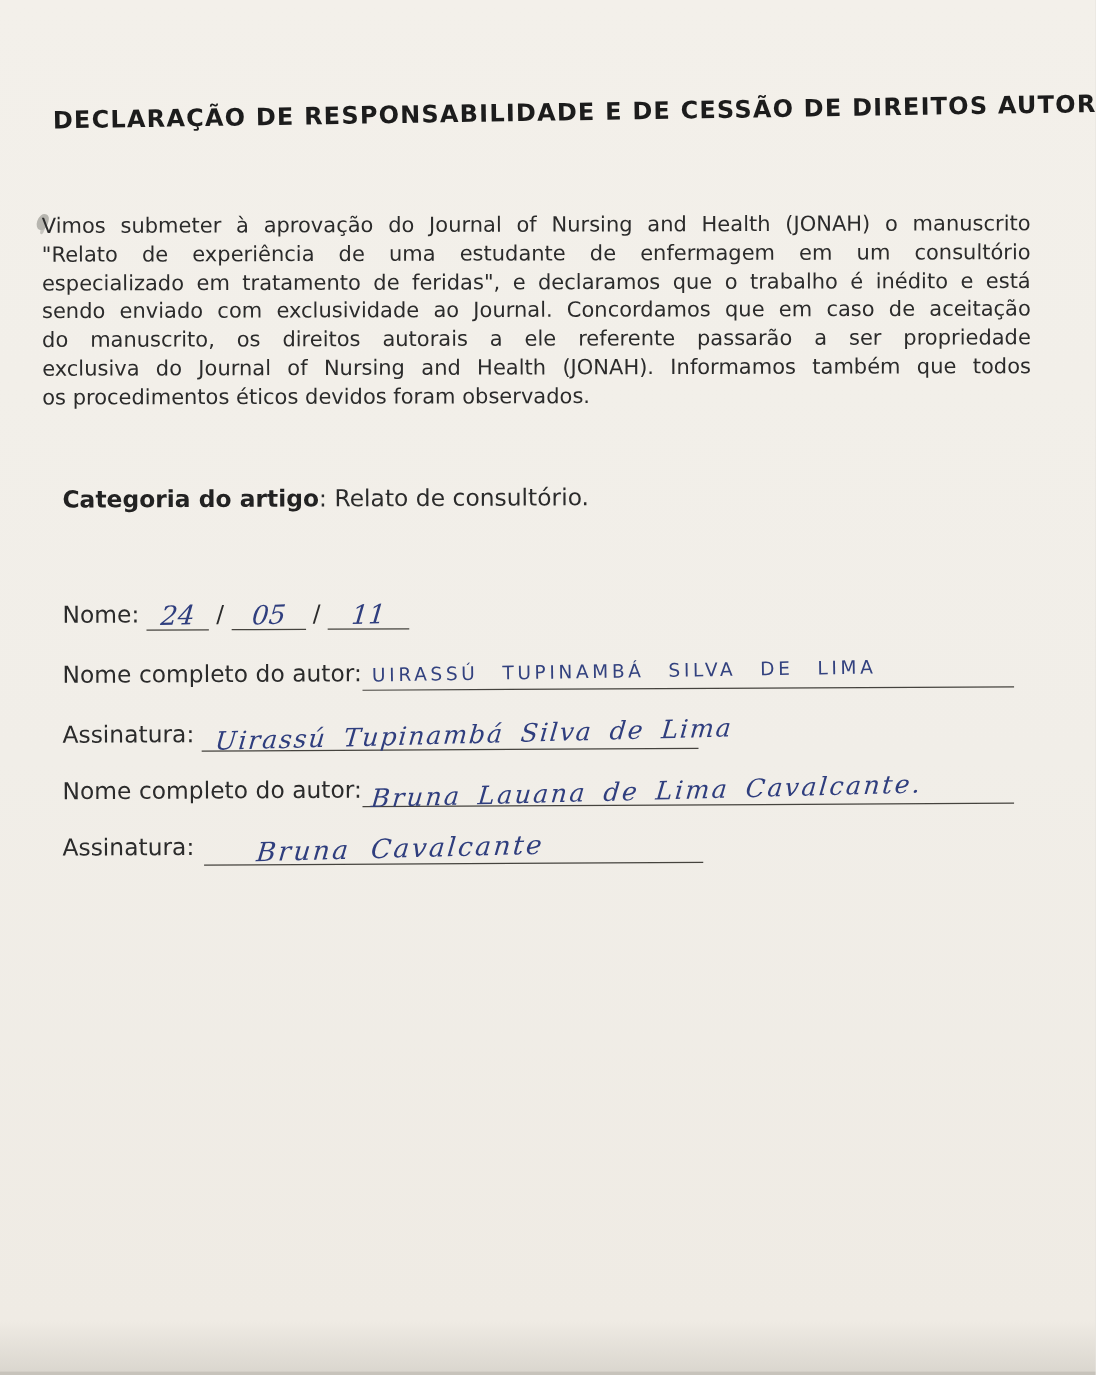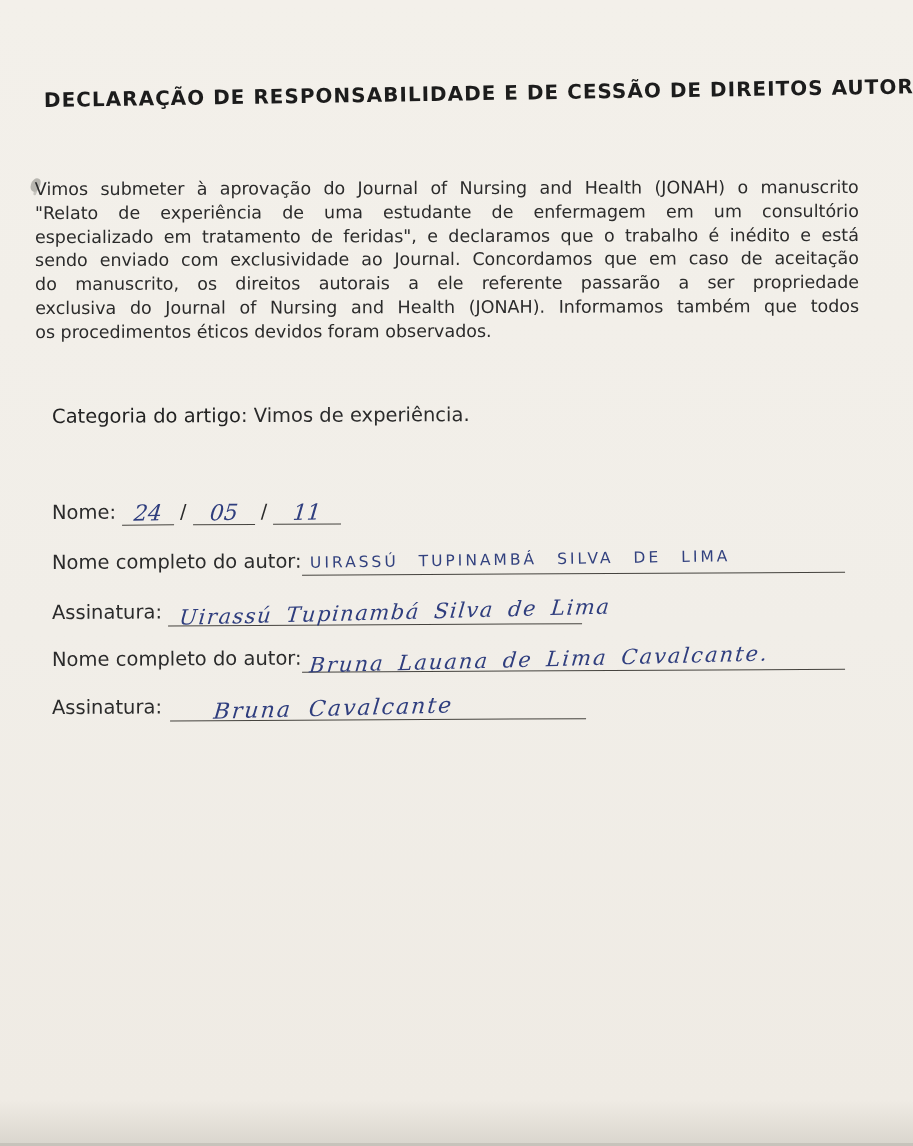--- a/index.html
+++ b/index.html
@@ -37,21 +37,21 @@
     height:23.8px; line-height:23.8px;
     text-align:justify; text-align-last:justify;
     white-space:nowrap;
   }
   .para-line.last { text-align-last:left; }
   .category-row {
     position:absolute; left:52px; top:404px;
     font-size:19.5px; white-space:nowrap;
     transform:rotate(-0.25deg);
   }
-  .category-row .lbl { font-weight:normal; color:#222;margin-top:32px; }
+  .category-row .lbl { font-weight:bold; color:#222;margin-top:32px; }
   .field-row {
     position:absolute; left:52px;
     display:flex; align-items:baseline;
     font-size:19.5px; color:#2b2b2b; white-space:nowrap;
     transform:rotate(-0.3deg); transform-origin:left center;
   }
   .row-date   { top:501px; }
   .row-name1  { top:551px; width:793px; }
   .row-sig1   { top:600px; }
   .row-name2  { top:647px; width:793px; }
@@ -110,21 +110,21 @@
     <div class="para-line">Vimos submeter à aprovação do Journal of Nursing and Health (JONAH) o manuscrito</div>
     <div class="para-line">"Relato de experiência de uma estudante de enfermagem em um consultório</div>
     <div class="para-line">especializado em tratamento de feridas", e declaramos que o trabalho é inédito e está</div>
     <div class="para-line">sendo enviado com exclusividade ao Journal. Concordamos que em caso de aceitação</div>
     <div class="para-line">do manuscrito, os direitos autorais a ele referente passarão a ser propriedade</div>
     <div class="para-line">exclusiva do Journal of Nursing and Health (JONAH). Informamos também que todos</div>
     <div class="para-line last">os procedimentos éticos devidos foram observados.</div>
   </div>
 
   <div class="category-row">
-    <span class="lbl">Categoria do artigo</span><span>: </span><span>Vimos de experiência.</span>
+    <span class="lbl">Categoria do artigo</span><span>: </span><span>Relato de consultório.</span>
   </div>
 
   <div class="field-row row-date">
     <span>Nome:</span>
     <span class="date-slot slot-day"><span class="hw hw-date">24</span></span>
     <span class="date-sep">/</span>
     <span class="date-slot slot-month"><span class="hw hw-date">05</span></span>
     <span class="date-sep">/</span>
     <span class="date-slot slot-year"><span class="hw hw-date">11</span></span>
   </div>

